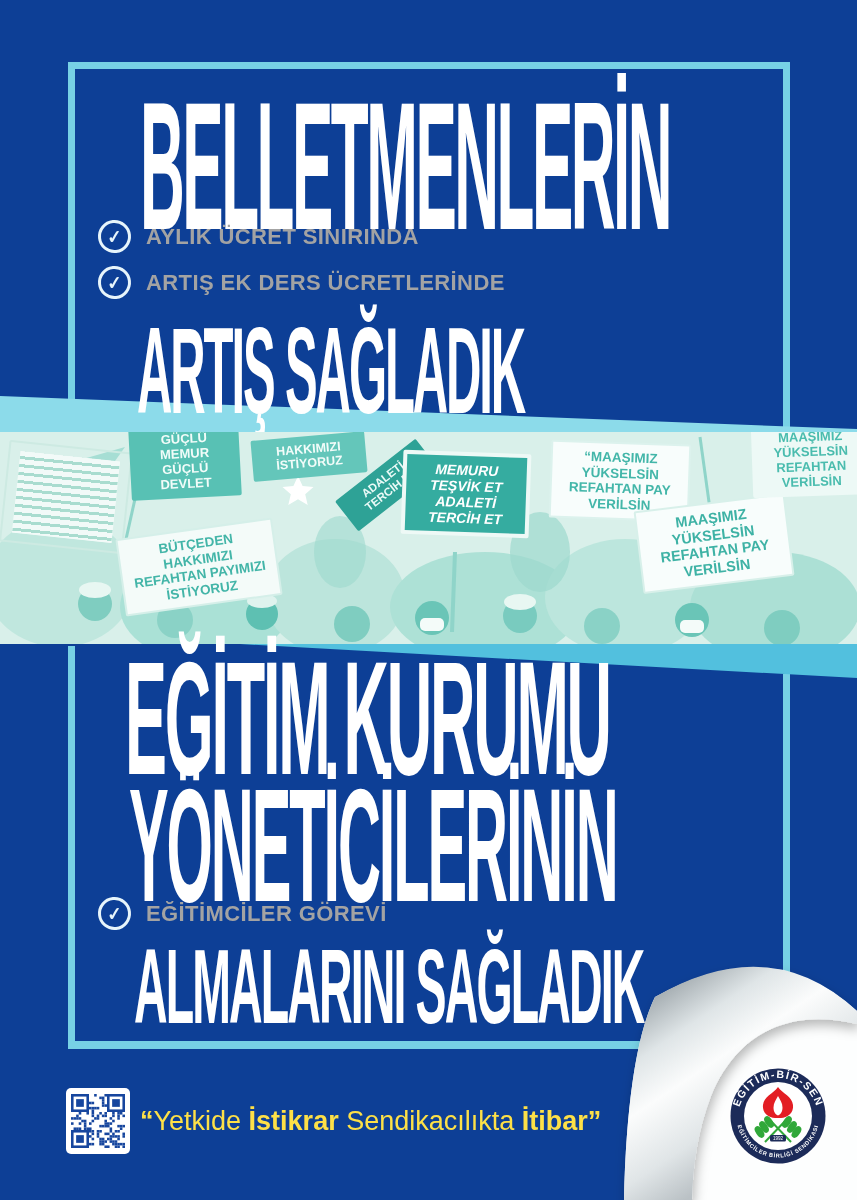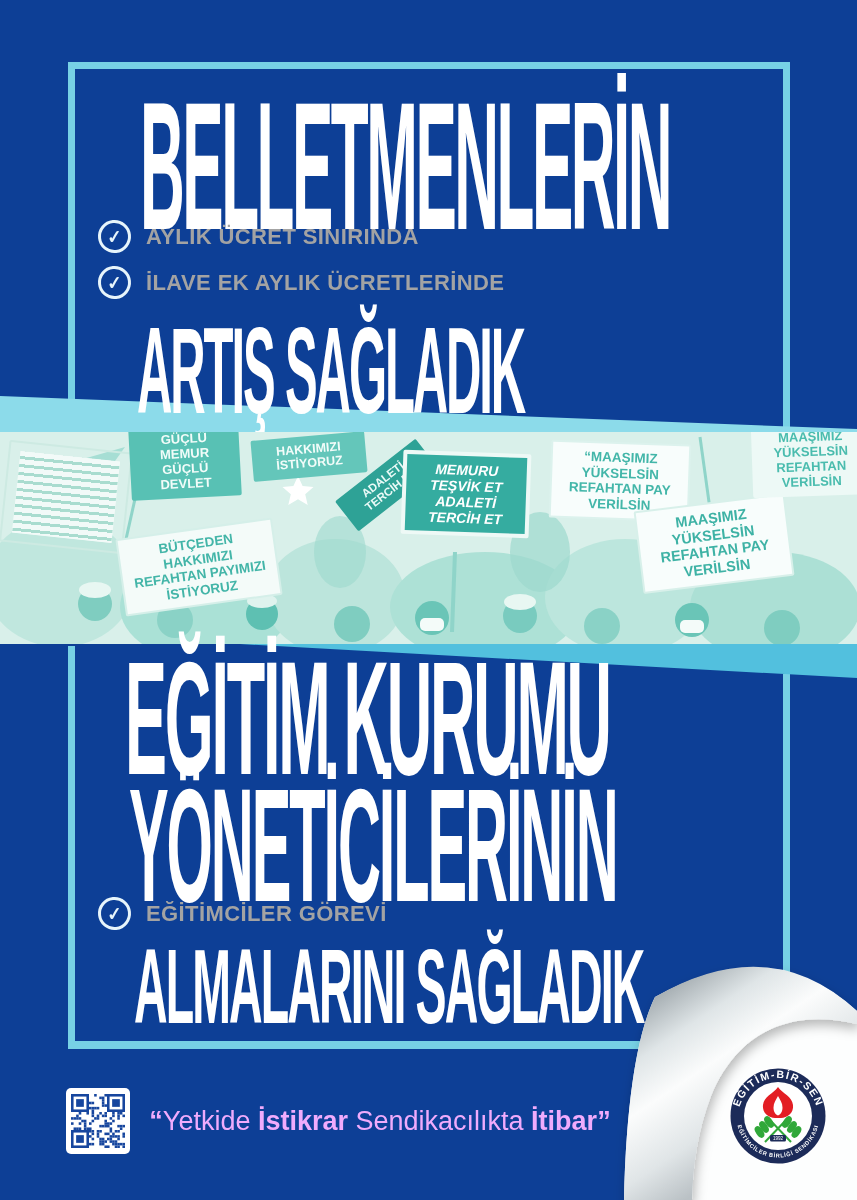--- a/index.html
+++ b/index.html
@@ -49,21 +49,21 @@
   .t5{left:134px;top:935px;font-size:62px;letter-spacing:-2.5px;transform:scale(0.75,1.69);}
   
   .bullet-row{position:absolute;left:98px;display:flex;align-items:center;gap:15px;}
   .r1{top:220px;} .r2{top:266px;} .r3{top:897px;}
   .check-icon{width:27px;height:27px;border:3px solid #e7f5fb;border-radius:50%;color:#e7f5fb;
       display:flex;align-items:center;justify-content:center;font-size:18px;font-weight:bold;
       flex:0 0 auto;transform:rotate(-6deg);}
   .bullet-label{color:#a3a3a3;font-weight:bold;font-size:22px;letter-spacing:.4px;white-space:nowrap;}
   
   .qr{position:absolute;left:66px;top:1088px;width:64px;height:66px;}
-  .quote{position:absolute;left:140px;top:1106px;width:480px;text-align:center;color:#f0abfc;
+  .quote{position:absolute;left:140px;top:1106px;width:480px;text-align:left;color:#fde047;
          font-size:27px;white-space:nowrap;}
   .quote .qb{font-weight:bold;} .quote .qn{font-weight:normal;}
   
   .curl{position:absolute;left:588px;top:928px;overflow:visible;}
   .logo{position:absolute;left:728px;top:1066px;}
 </style>
 </head>
 <body>
 
 <div class="stage">
@@ -79,21 +79,21 @@
   <div class="wedge-bottom"></div>
 
   <div class="headline t1">BELLETMENLERİN</div>
 
   <div class="bullet-row r1">
     <span class="check-icon">✓</span>
     <span class="bullet-label">AYLIK ÜCRET SINIRINDA</span>
   </div>
   <div class="bullet-row r2">
     <span class="check-icon">✓</span>
-    <span class="bullet-label">İLAVE EK AYLIK ÜCRETLERİNDE</span>
+    <span class="bullet-label">ARTIŞ EK DERS ÜCRETLERİNDE</span>
   </div>
 
   <div class="headline t2">ARTIŞ SAĞLADIK</div>
 
   <div class="photo">
     <svg width="857" height="212" viewBox="0 0 857 212">
       <rect width="857" height="212" fill="#d9f0ea"></rect>
       <ellipse cx="60" cy="150" rx="75" ry="65" fill="#c0e7de"></ellipse>
       <ellipse cx="205" cy="175" rx="85" ry="55" fill="#aae1d6"></ellipse>
       <ellipse cx="335" cy="165" rx="70" ry="58" fill="#bce5dc"></ellipse>

